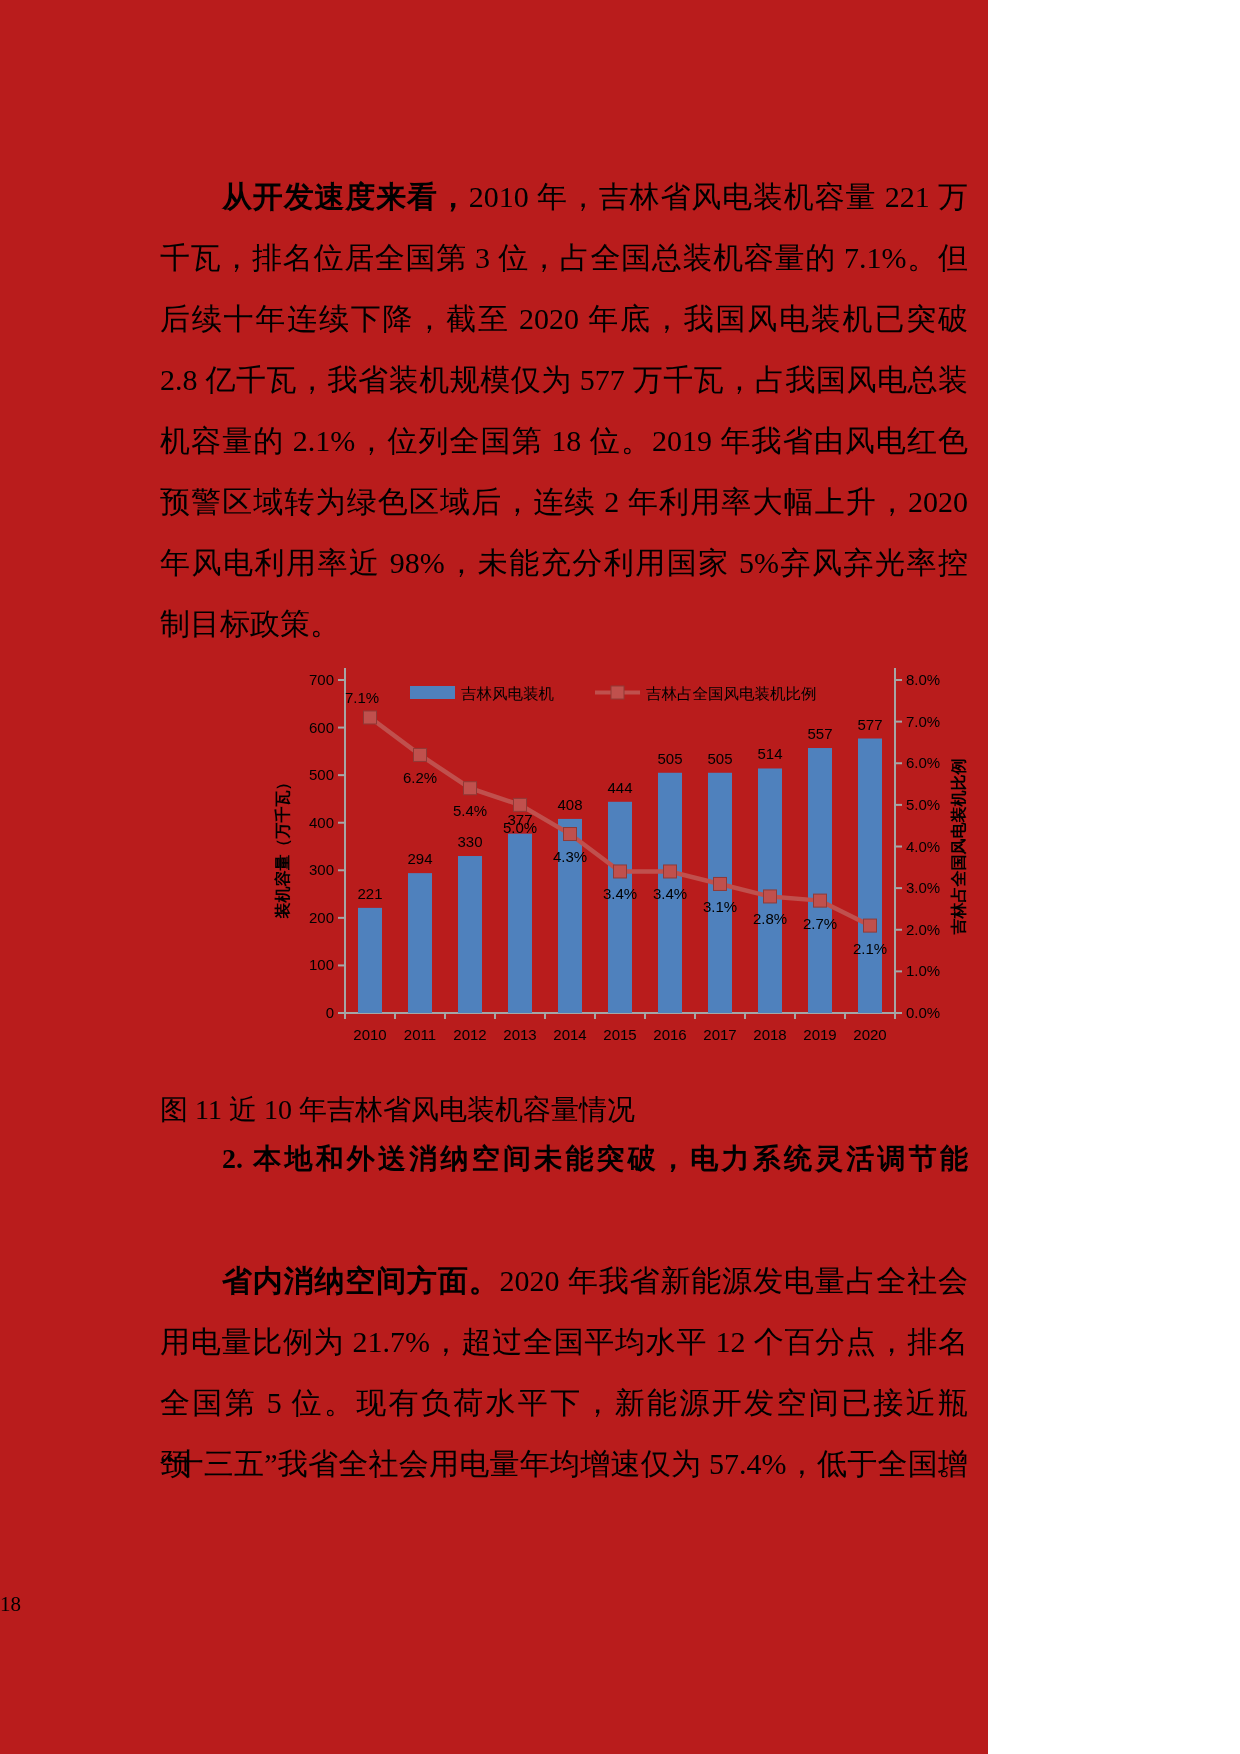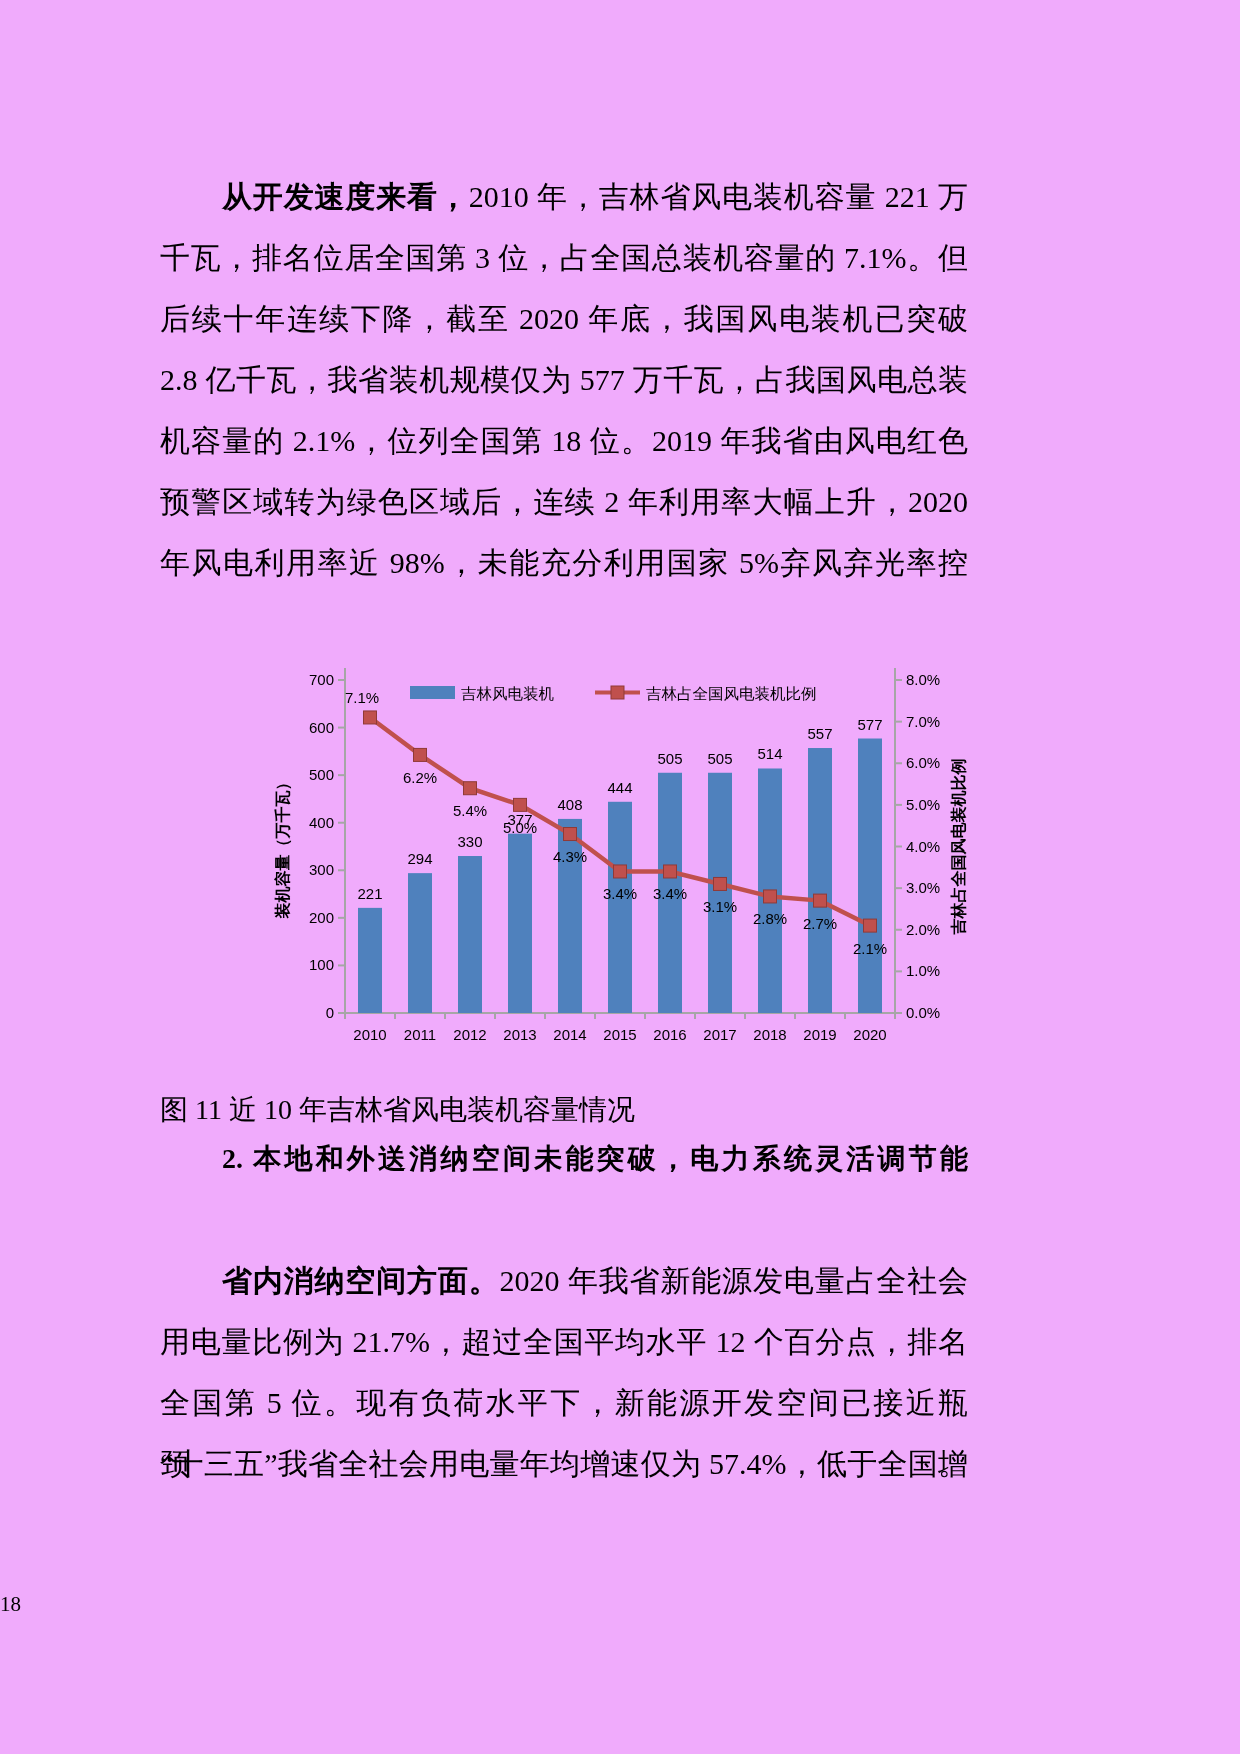--- a/index.html
+++ b/index.html
@@ -1,21 +1,21 @@
 <!DOCTYPE html>
 <html><head>
 <meta charset="utf-8">
 <style>
   * { margin:0; padding:0; box-sizing:border-box; }
   html,body { background:#ffffff; }
   body {
     width:1240px; height:1754px; position:relative;
     font-family:"Liberation Serif","DejaVu Serif",serif; color:#000;
   }
-  .page { position:absolute; left:0; top:0; width:1240px; height:1754px; background:#f0abfc; overflow:hidden; }
+  .page { position:absolute; left:0; top:0; width:988px; height:1754px; background:#b91c1c; overflow:hidden; }
   .para { position:absolute; left:160px; width:808px; }
   .line {
     height:61px; line-height:61px; font-size:30px;
     text-align:justify; text-align-last:justify;
   }
   .line.left-last { text-align:left; text-align-last:left; }
   .line.indent { text-indent:62px; }
   .bold { font-weight:bold; }
   #p1 { top:166px; }
   #p2 { top:1250px; }
@@ -37,20 +37,21 @@
 <div class="page">
 
   <div class="para" id="p1">
       <div class="line indent"><span class="bold">从开发速度来看，</span><span>2010 年，吉林省风电装机容量 221 万</span></div>
       <div class="line"><span>千瓦，排名位居全国第 3 位，占全国总装机容量的 7.1%。但</span></div>
       <div class="line"><span>后续十年连续下降，截至 2020 年底，我国风电装机已突破</span></div>
       <div class="line"><span>2.8 亿千瓦，我省装机规模仅为 577 万千瓦，占我国风电总装</span></div>
       <div class="line"><span>机容量的 2.1%，位列全国第 18 位。2019 年我省由风电红色</span></div>
       <div class="line"><span>预警区域转为绿色区域后，连续 2 年利用率大幅上升，2020</span></div>
       <div class="line"><span>年风电利用率近 98%，未能充分利用国家 5%弃风弃光率控</span></div>
+      <div class="line left-last"><span>制目标政策。</span></div>
     </div>
 
   <figure id="chart">
     <svg id="chart-svg" viewBox="0 0 745 414">
         <line x1="95" y1="18" x2="95" y2="363" stroke="#a6a6a6" stroke-width="2"></line>
         <line x1="645" y1="18" x2="645" y2="363" stroke="#a6a6a6" stroke-width="2"></line>
         <line x1="95" y1="363" x2="645" y2="363" stroke="#a6a6a6" stroke-width="2"></line>
         <line x1="88" y1="363" x2="95" y2="363" stroke="#a6a6a6" stroke-width="2"></line>
         <text x="84" y="368" class="tick" text-anchor="end">0</text>
         <line x1="88" y1="315.42857142857144" x2="95" y2="315.42857142857144" stroke="#a6a6a6" stroke-width="2"></line>

